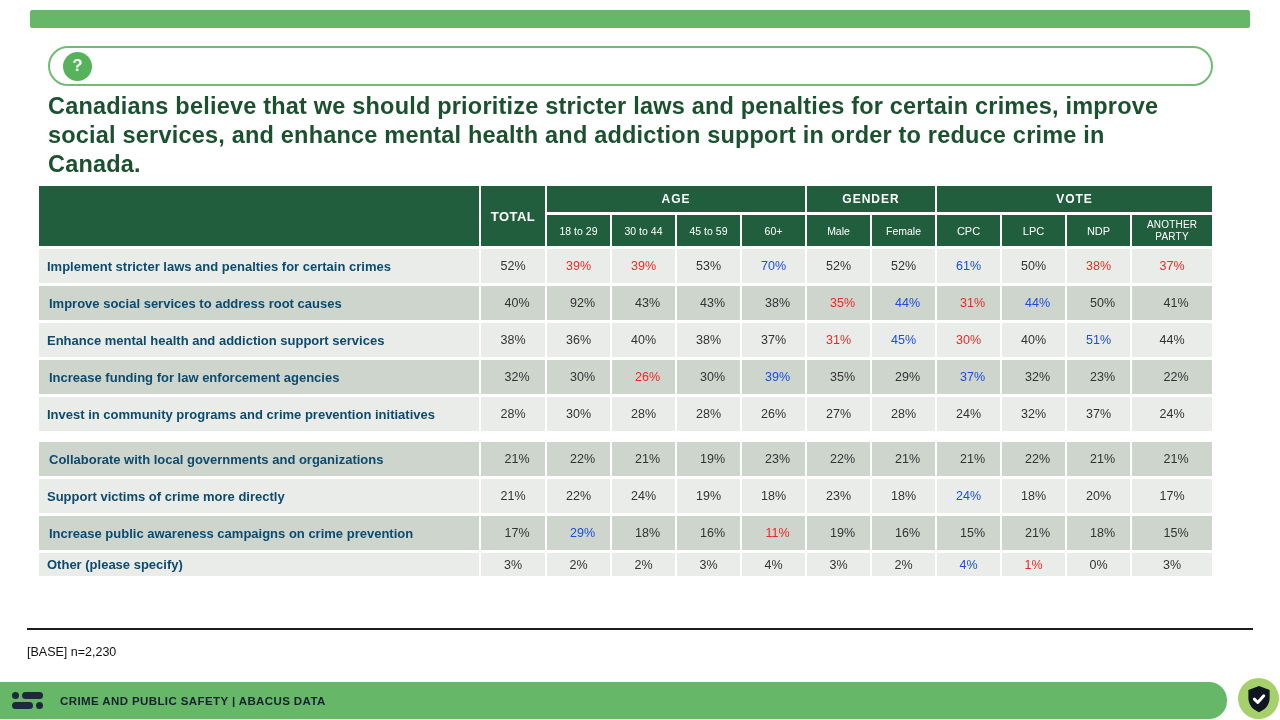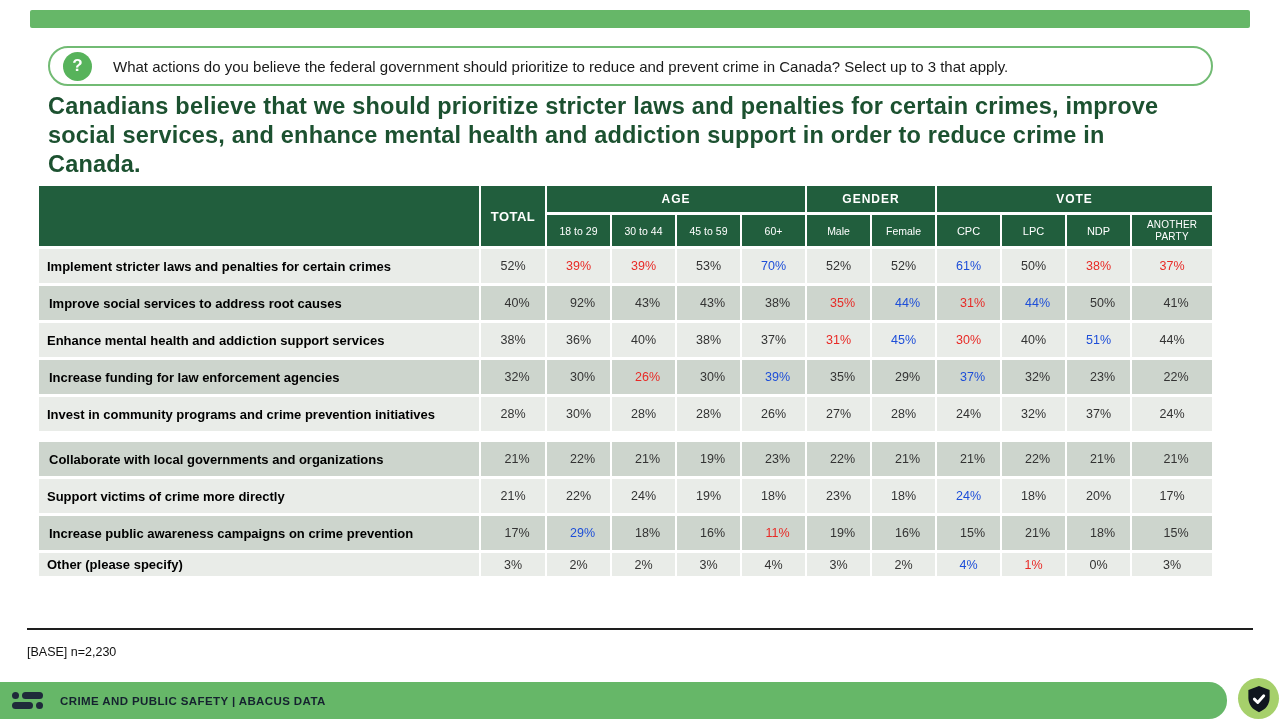--- a/index.html
+++ b/index.html
@@ -26,21 +26,21 @@
   .table-wrap{position:absolute;left:37px;top:183px;width:1171px;}
   table{border-collapse:separate;border-spacing:2px 3px;table-layout:fixed;width:100%;}
   th{background:#215e3d;color:#ffffff;text-align:center;padding:0 2px;}
   th.group{height:26px;font-size:12px;font-weight:700;letter-spacing:1px;}
   th.total{font-size:13px;font-weight:700;letter-spacing:0.5px;}
   th.sub{height:31px;font-size:10.5px;font-weight:400;}
   th.sub.vote{font-size:11px;}
   th.sub.party{font-size:10px;line-height:1.15;letter-spacing:0.2px;}
   th.corner{background:#215e3d;}
   td{text-align:center;font-size:12.5px;color:#333333;height:34px;padding:0 2px;}
-  td.label{text-align:left;padding-left:8px;font-weight:700;font-size:13px;color:#000000;}
+  td.label{text-align:left;padding-left:8px;font-weight:700;font-size:13px;color:#0c4a6e;}
   tr.light td{background:#e9ece8;}
   tr.dark td{background:#cdd5cd;padding-left:10px;}
   tr.spacer-row td{background:transparent;height:5px;padding:0;}
   tr.short td{height:23px;}
   td.r{color:#e82a26;}
   td.g{color:#1d4ed8;}
   
   .rule{position:absolute;left:27px;right:27px;top:628px;border-top:2px solid #1e1e1e;}
   .base-note{position:absolute;left:27px;top:645px;font-size:12.5px;color:#111111;}
   .footer-bar{position:absolute;left:0;top:682px;width:1227px;height:37px;
@@ -56,21 +56,20 @@
 </style>
 </head>
 <body>
 
 <div class="top-bar"></div>
 
 <div class="question-box">
   <div class="q-icon">
     <span>?</span>
   </div>
-  <div class="q-text">What actions do you believe the federal government should prioritize to reduce and prevent crime in Canada? Select up to 3 that apply.</div>
 </div>
 
 <div class="headline">Canadians believe that we should prioritize stricter laws and penalties for certain crimes, improve social services, and enhance mental health and addiction support in order to reduce crime in Canada.</div>
 
 <div class="table-wrap">
   <table>
     <colgroup>
         <col style="width: 440px;">
         <col style="width: 64px;">
         <col style="width: 63px;">

